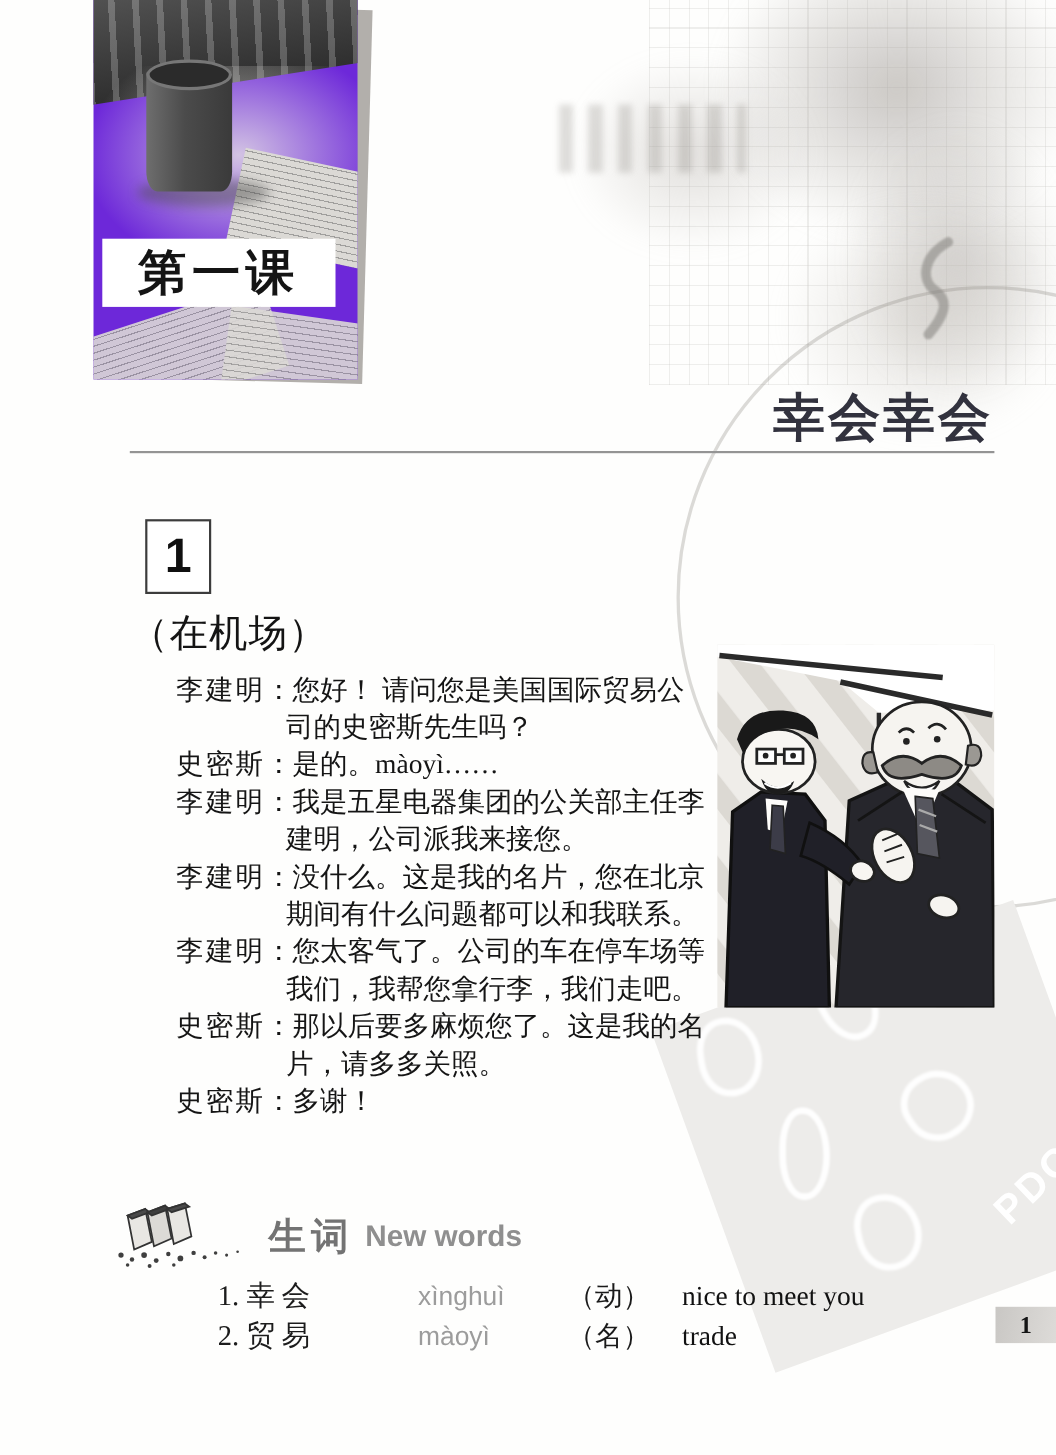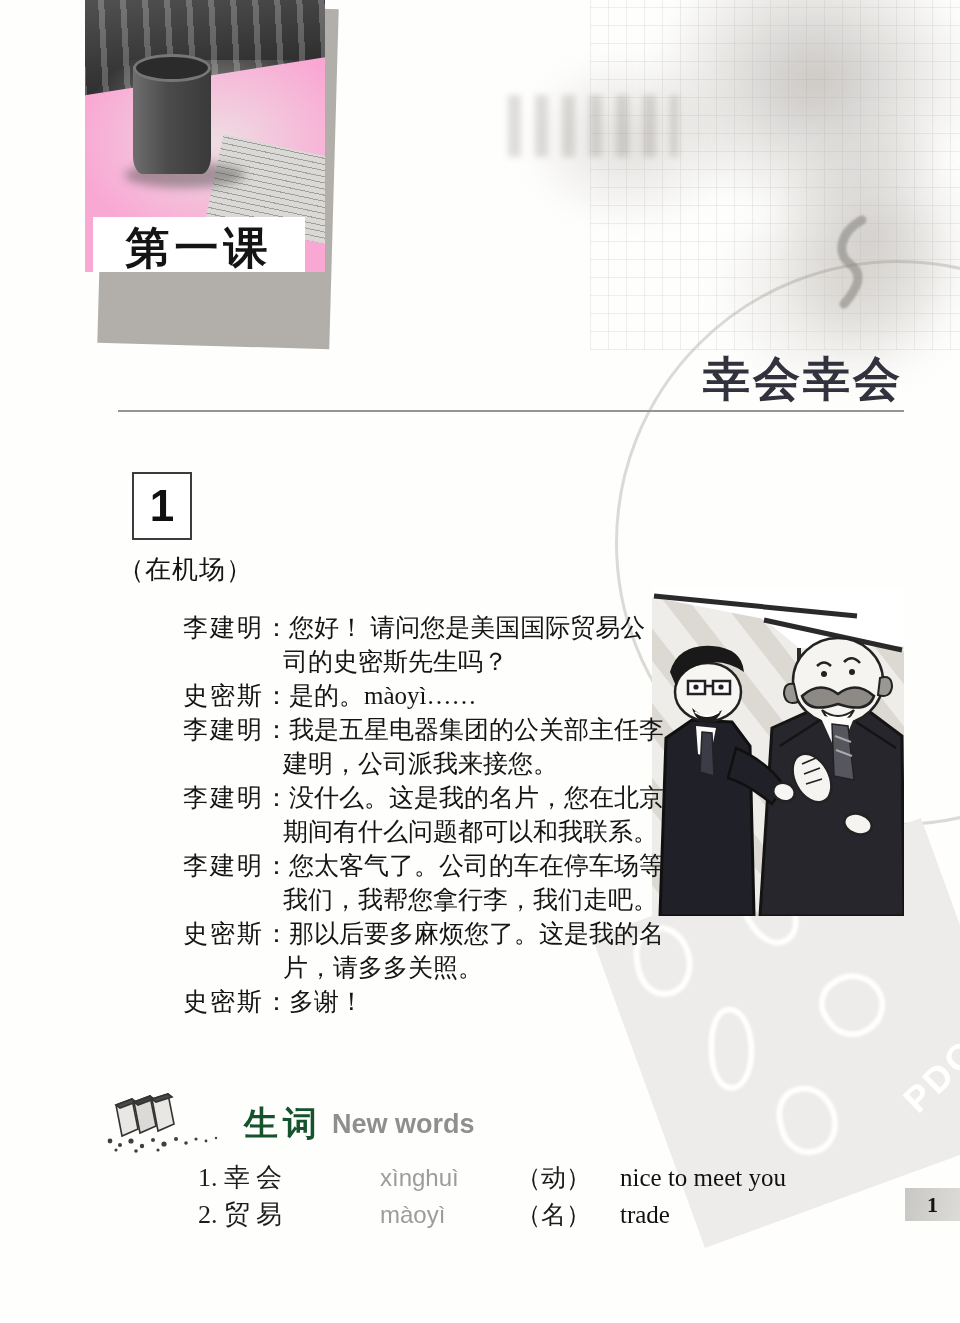--- a/index.html
+++ b/index.html
@@ -20,21 +20,21 @@
   .b4{left:230px;top:180px;width:260px;height:220px;background:radial-gradient(closest-side,rgba(200,196,190,.5),transparent);}
   .skyline{position:absolute;left:28px;top:95px;width:170px;height:62px;filter:blur(3px);opacity:.55;
     background:repeating-linear-gradient(90deg, rgba(140,136,130,.5) 0 13px, transparent 13px 27px);}
   .globe-arc{position:absolute;left:135px;top:260px;width:560px;height:560px;border-radius:50%;
     border:3px solid rgba(140,135,128,.30);}
   .squiggle{position:absolute;left:348px;top:214px;opacity:.6;filter:blur(1.2px);}
 
   
   .photo-shadow{position:absolute;left:102px;top:6px;width:232px;height:340px;background:#b2afab;
     transform:rotate(1.6deg);z-index:1;}
-  .photo{position:absolute;left:85px;top:0;width:240px;height:272px;background:#f9a8d4;overflow:hidden;z-index:2;}
+  .photo{position:absolute;left:85px;top:0;width:240px;height:345px;background:#6d28d9;overflow:hidden;z-index:2;}
   .keyboard{position:absolute;left:-25px;top:-34px;width:310px;height:108px;transform:rotate(-9deg);
     background:linear-gradient(#565656,#2f2f2f);}
   .keyboard:after{content:"";position:absolute;inset:0;
     background:repeating-linear-gradient(96deg, rgba(255,255,255,.22) 0 6px, transparent 6px 22px);}
   .desk-light{position:absolute;left:0;top:60px;width:240px;height:180px;
     background:radial-gradient(ellipse at 55% 45%, rgba(236,234,230,.8), transparent 75%);}
   .cup{position:absolute;left:48px;top:54px;width:78px;height:120px;}
   .cup .body{position:absolute;left:0;top:12px;width:100%;height:108px;
     background:linear-gradient(90deg,#6e6e6e,#4b4b4b 45%,#3a3a3a);border-radius:0 0 10px 10px/0 0 18px 18px;}
   .cup .rim{position:absolute;left:0;top:0;width:72px;height:22px;border-radius:50%;
@@ -55,50 +55,50 @@
   .lesson-title{position:absolute;right:57px;top:348px;z-index:2;
     font-family:"Liberation Sans","DejaVu Sans",sans-serif;font-weight:700;
     font-size:47px;letter-spacing:3px;color:#32323e;}
   .title-rule{position:absolute;left:118px;top:410px;width:786px;height:2px;background:#949494;z-index:2;}
 
   
   .section-box{position:absolute;left:132px;top:472px;width:56px;height:64px;background:#fff;
     border:2px solid #3c3c3c;display:flex;align-items:center;justify-content:center;z-index:2;}
   .section-box span{font-family:"Liberation Sans","DejaVu Sans",sans-serif;font-weight:700;
     font-size:44px;color:#101010;}
-  .location{position:absolute;left:118px;top:552px;font-size:26px;color:#141414;z-index:2;letter-spacing:1px;}
+  .location{position:absolute;left:118px;top:552px;font-size:35px;color:#141414;z-index:2;letter-spacing:1px;}
 
   
   .stamp{position:absolute;left:638px;top:868px;width:350px;height:330px;background:#edecea;
     transform:rotate(-20deg);z-index:0;}
   .stamp .glyph{position:absolute;border:6px solid rgba(255,255,255,.95);border-radius:45% 55% 50% 50%;
     filter:blur(1px);}
   .g1{left:30px;top:10px;width:46px;height:60px;transform:rotate(12deg);}
   .g2{left:150px;top:-6px;width:40px;height:66px;transform:rotate(-8deg);border-radius:30%;}
   .g3{left:70px;top:110px;width:34px;height:72px;transform:rotate(20deg);}
   .g4{left:190px;top:120px;width:52px;height:52px;transform:rotate(-15deg);}
   .g5{left:110px;top:210px;width:48px;height:58px;transform:rotate(8deg);border-radius:35%;}
   .stamp .pdg{position:absolute;right:26px;bottom:60px;transform:rotate(-24deg);
     font-family:"Liberation Sans","DejaVu Sans",sans-serif;font-weight:700;font-size:36px;
     letter-spacing:3px;color:#ffffff;}
 
   
-  .dialogue{position:absolute;left:183px;top:611px;width:740px;z-index:2;
+  .dialogue{position:absolute;left:160px;top:611px;width:740px;z-index:2;
     font-size:25px;line-height:34px;color:#151515;}
   .illu-spacer{float:right;width:256px;height:372px;}
   .turn{padding-left:100px;text-indent:-100px;}
   .turn .speaker{letter-spacing:2px;}
 
   
   .illustration{position:absolute;left:652px;top:586px;width:252px;height:330px;z-index:1;}
 
   
   .newwords{position:absolute;left:98px;top:1088px;height:72px;display:flex;align-items:center;z-index:2;}
   .nw-zh{font-family:"Liberation Sans","DejaVu Sans",sans-serif;font-weight:700;font-size:34px;
-    letter-spacing:5px;color:#14532d;margin-left:4px;}
+    letter-spacing:5px;color:#737373;margin-left:4px;}
   .nw-en{font-family:"Liberation Sans","DejaVu Sans",sans-serif;font-size:27px;color:#8f8f8f;margin-left:10px;font-weight:bold;}
   .vocab{position:absolute;left:198px;top:1160px;z-index:2;}
   .vocab-row{display:grid;grid-template-columns:182px 136px 104px auto;align-items:baseline;height:37px;}
   .v-word{font-size:26px;}
   .v-word .ls{letter-spacing:6px;text-align:right;}
   .v-pinyin{font-family:"Liberation Sans","DejaVu Sans",sans-serif;font-size:24px;color:#9c9c9c;}
   .v-pos{font-size:25px;color:#1a1a1a;}
   .v-meaning{font-size:25px;color:#111;}
 
   

